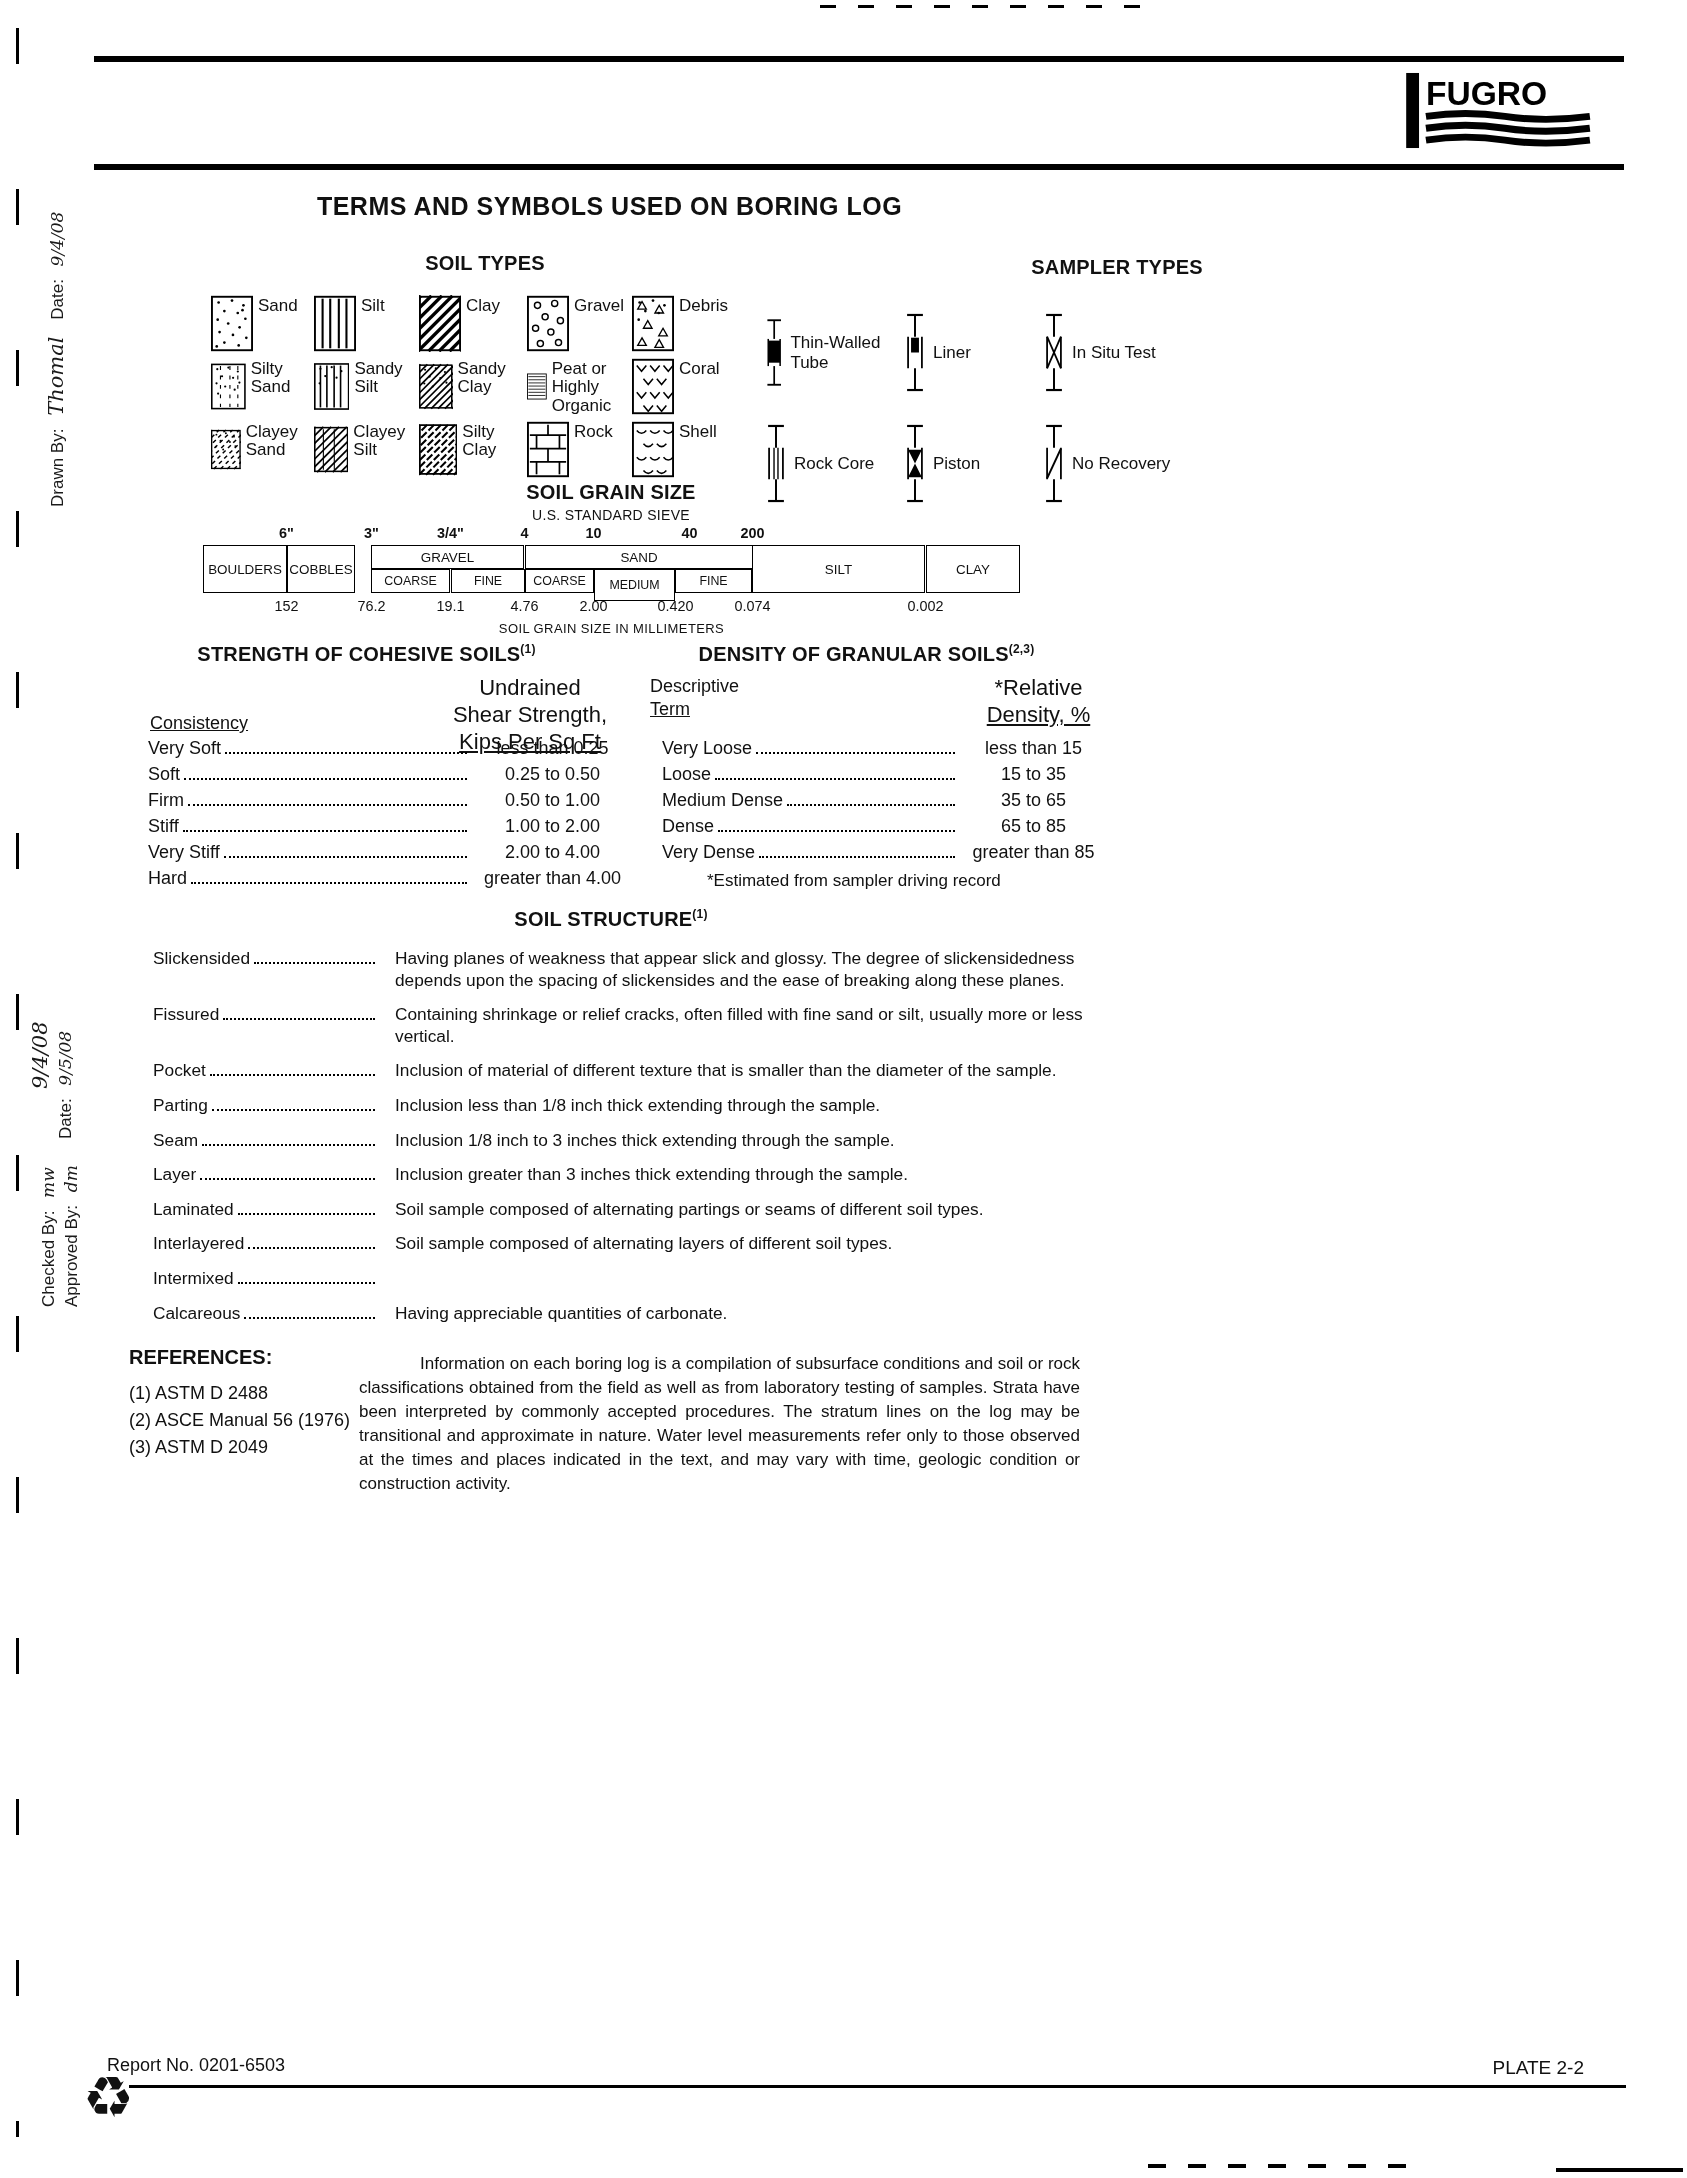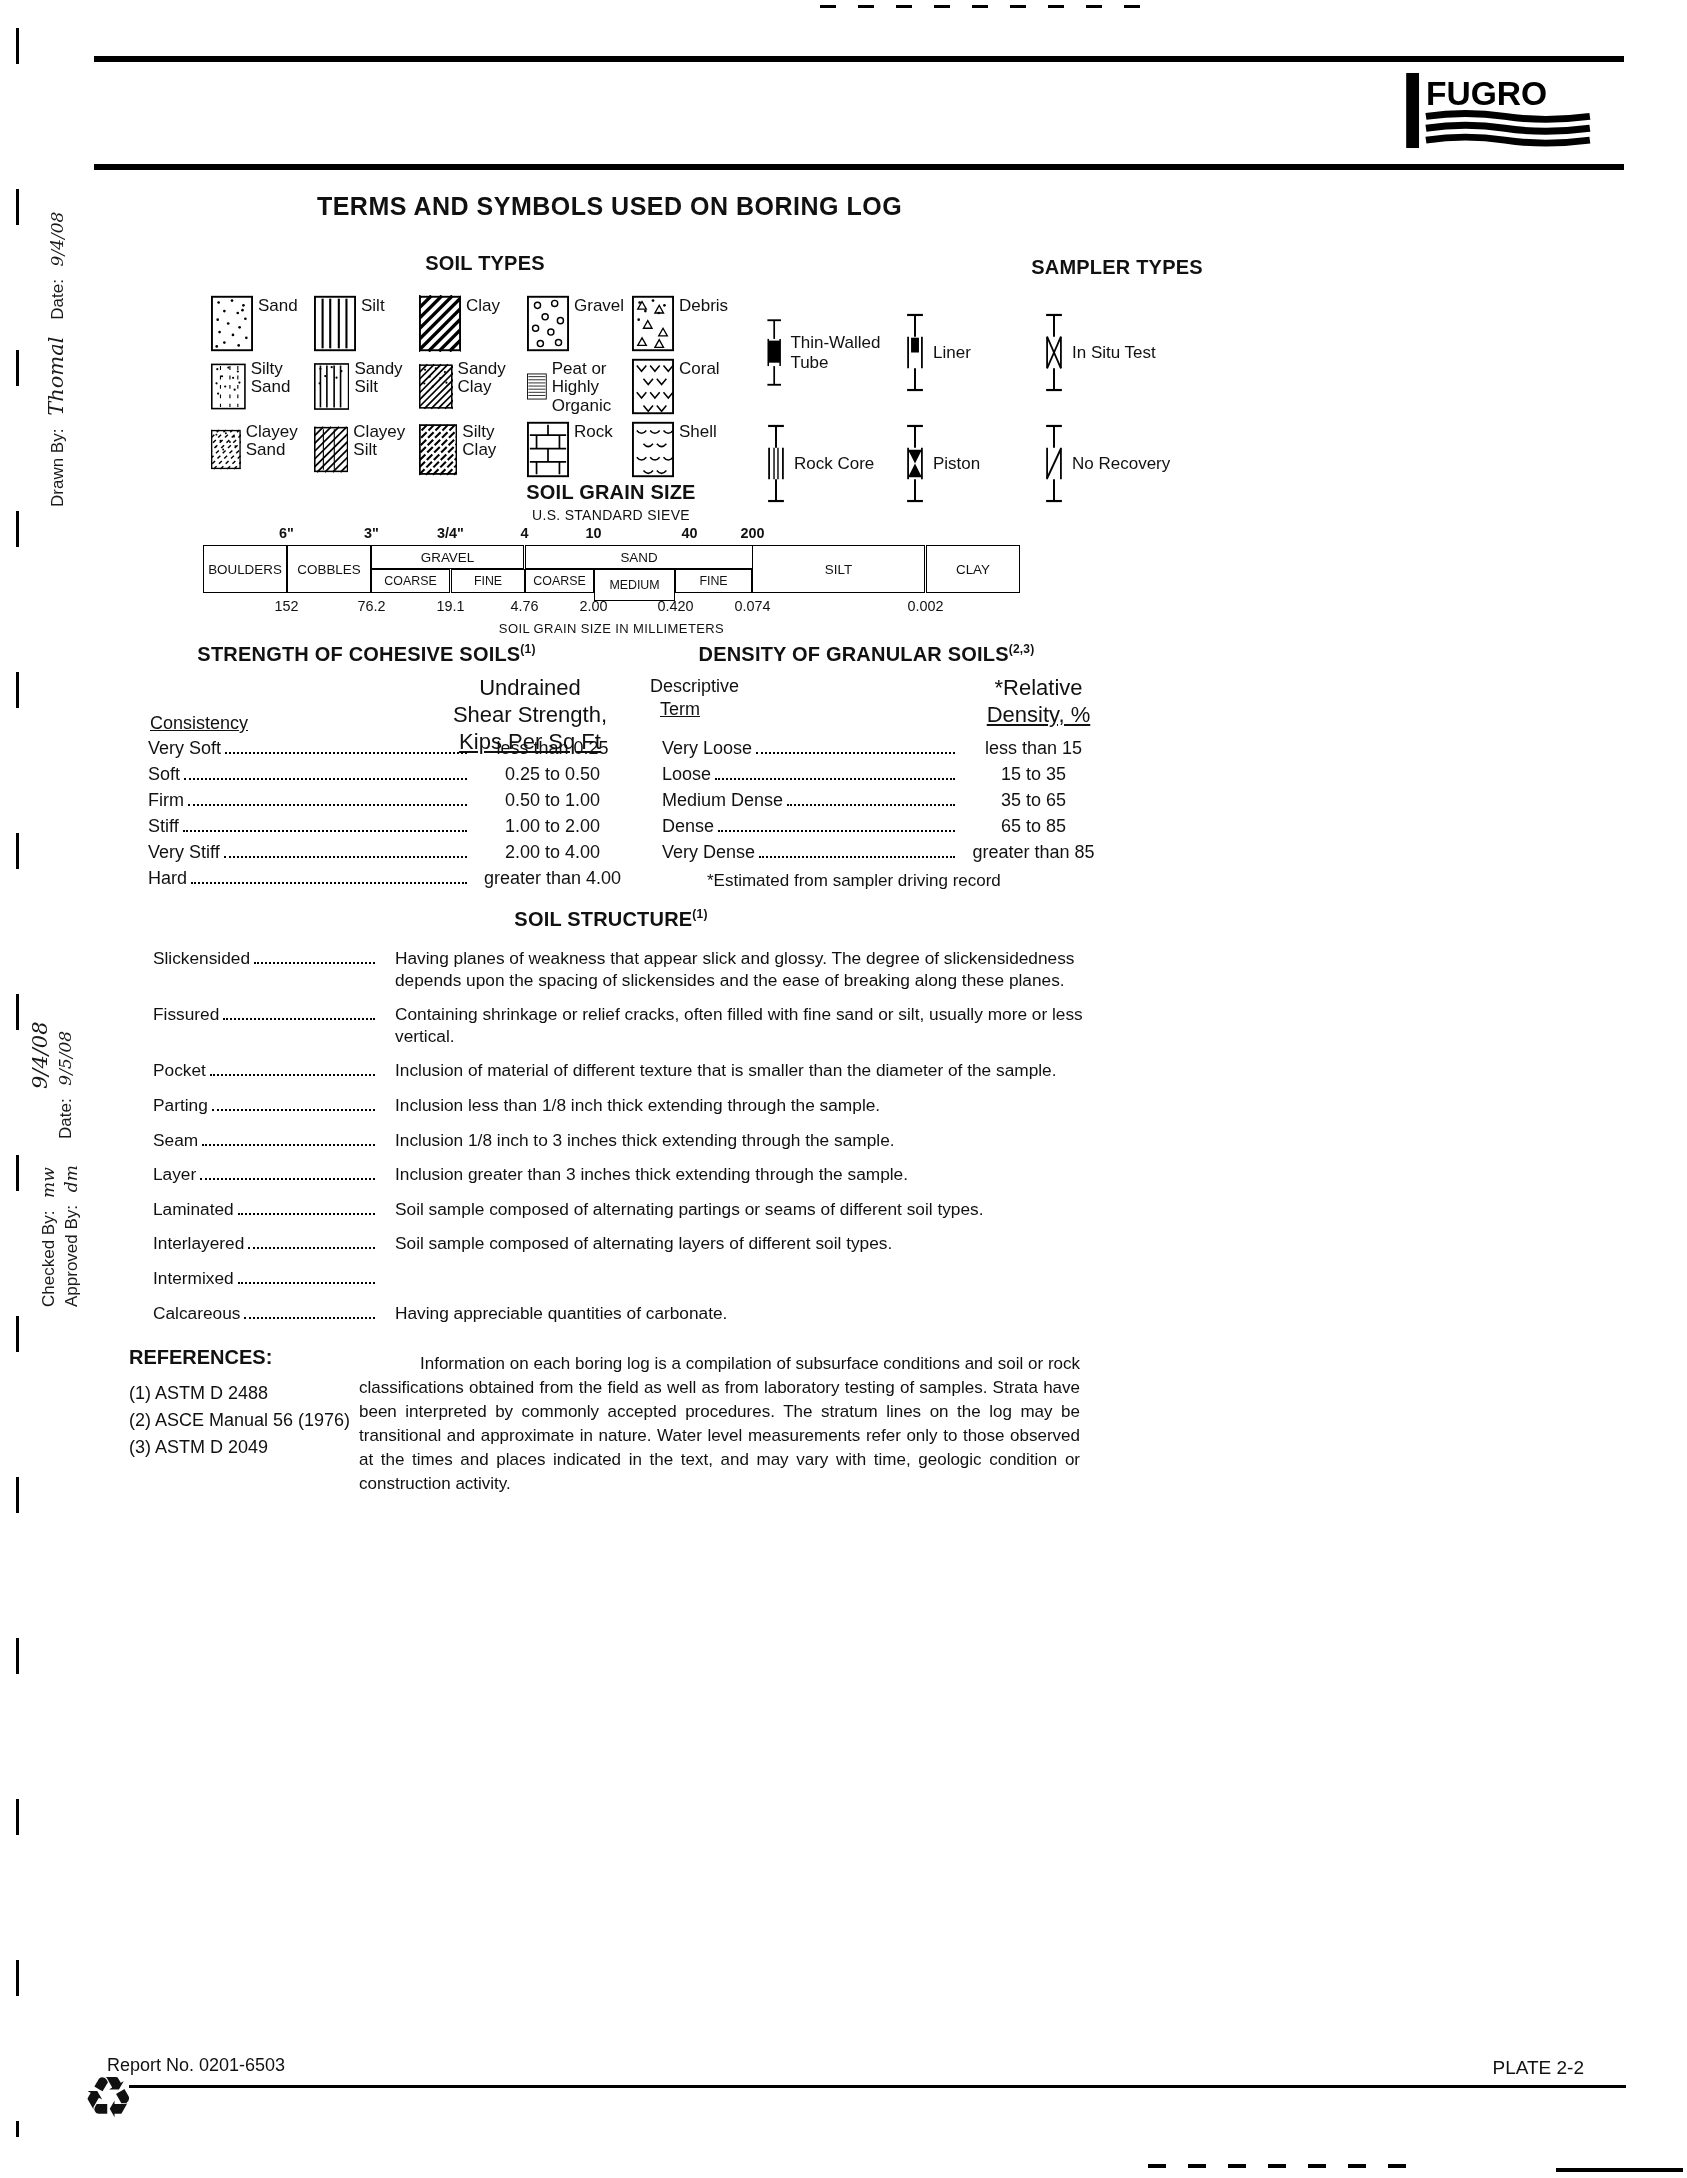--- a/index.html
+++ b/index.html
@@ -22,21 +22,21 @@
   .gs-lab{position:absolute;top:0;width:59px;text-align:center;font-size:14.4px;font-weight:600}
   .gs-table{position:absolute;left:0;top:20px;width:817px;height:48px}
   .gs-cell{position:absolute;border:1px solid #000;display:flex;align-items:center;justify-content:center;font-size:13.4px;background:#fff}
   .gs-cell.sub{font-size:12.4px}
   .gs-mm{position:absolute;top:73px;width:63px;text-align:center;font-size:14.4px}
   .gs-caption{position:absolute;top:96px;left:0;width:817px;text-align:center;font-size:13px;letter-spacing:0.4px}
   .tbl{position:absolute}
   .c2h{position:absolute;top:0;width:178px;text-align:center;font-size:22px;line-height:1.22}
   .c1h{position:absolute;left:16px;font-size:18px}
   .c1h2{position:absolute;left:2px;top:0;font-size:18px;line-height:1.25}
-  .c1h2 div:last-child{margin-left:10px}
+  .c1h2 div:last-child{}
   .u{text-decoration:underline}
   .rows{position:absolute;left:0;right:0}
   .lrow{display:flex;align-items:baseline;height:26px;font-size:18px;padding-left:14px}
   .lrow .term{flex:none}
   .leader{flex:1;border-bottom:2px dotted #000;margin:0 4px 4px 4px;min-width:18px}
   .val{flex:none;width:163px;text-align:center}
   .density .val{width:149px}
   .foot{position:absolute;left:59px;top:196px;font-size:17px}
   .structure{position:absolute}
   .srow{display:flex;margin-bottom:13px;font-size:17.3px;line-height:1.25}
@@ -471,21 +471,21 @@
   <div class="grain" style="left:203px;top:525px">
       <div class="gs-lab" style="left:54px">6"</div>
       <div class="gs-lab" style="left:139px">3"</div>
       <div class="gs-lab" style="left:218px">3/4"</div>
       <div class="gs-lab" style="left:292px">4</div>
       <div class="gs-lab" style="left:361px">10</div>
       <div class="gs-lab" style="left:457px">40</div>
       <div class="gs-lab" style="left:520px">200</div>
       <div class="gs-table">
         <div class="gs-cell" style="left:0px;width:84px;top:0px;height:48px">BOULDERS</div>
-        <div class="gs-cell" style="left:84px;width:84px;top:0px;height:48px">COBBLES</div>
+        <div class="gs-cell" style="left:84px;width:68px;top:0px;height:48px">COBBLES</div>
         <div class="gs-cell" style="left:168px;width:153px;top:0px;height:24px">GRAVEL</div>
         <div class="gs-cell sub" style="left:168px;width:79px;top:24px;height:24px">COARSE</div>
         <div class="gs-cell sub" style="left:248px;width:74px;top:24px;height:24px">FINE</div>
         <div class="gs-cell" style="left:322px;width:228px;top:0px;height:24px">SAND</div>
         <div class="gs-cell sub" style="left:322px;width:69px;top:24px;height:24px">COARSE</div>
         <div class="gs-cell sub" style="left:391px;width:81px;top:24px;height:32px">MEDIUM</div>
         <div class="gs-cell sub" style="left:472px;width:77px;top:24px;height:24px">FINE</div>
         <div class="gs-cell" style="left:549px;width:173px;top:0px;height:48px">SILT</div>
         <div class="gs-cell" style="left:723px;width:94px;top:0px;height:48px">CLAY</div>
       </div>

